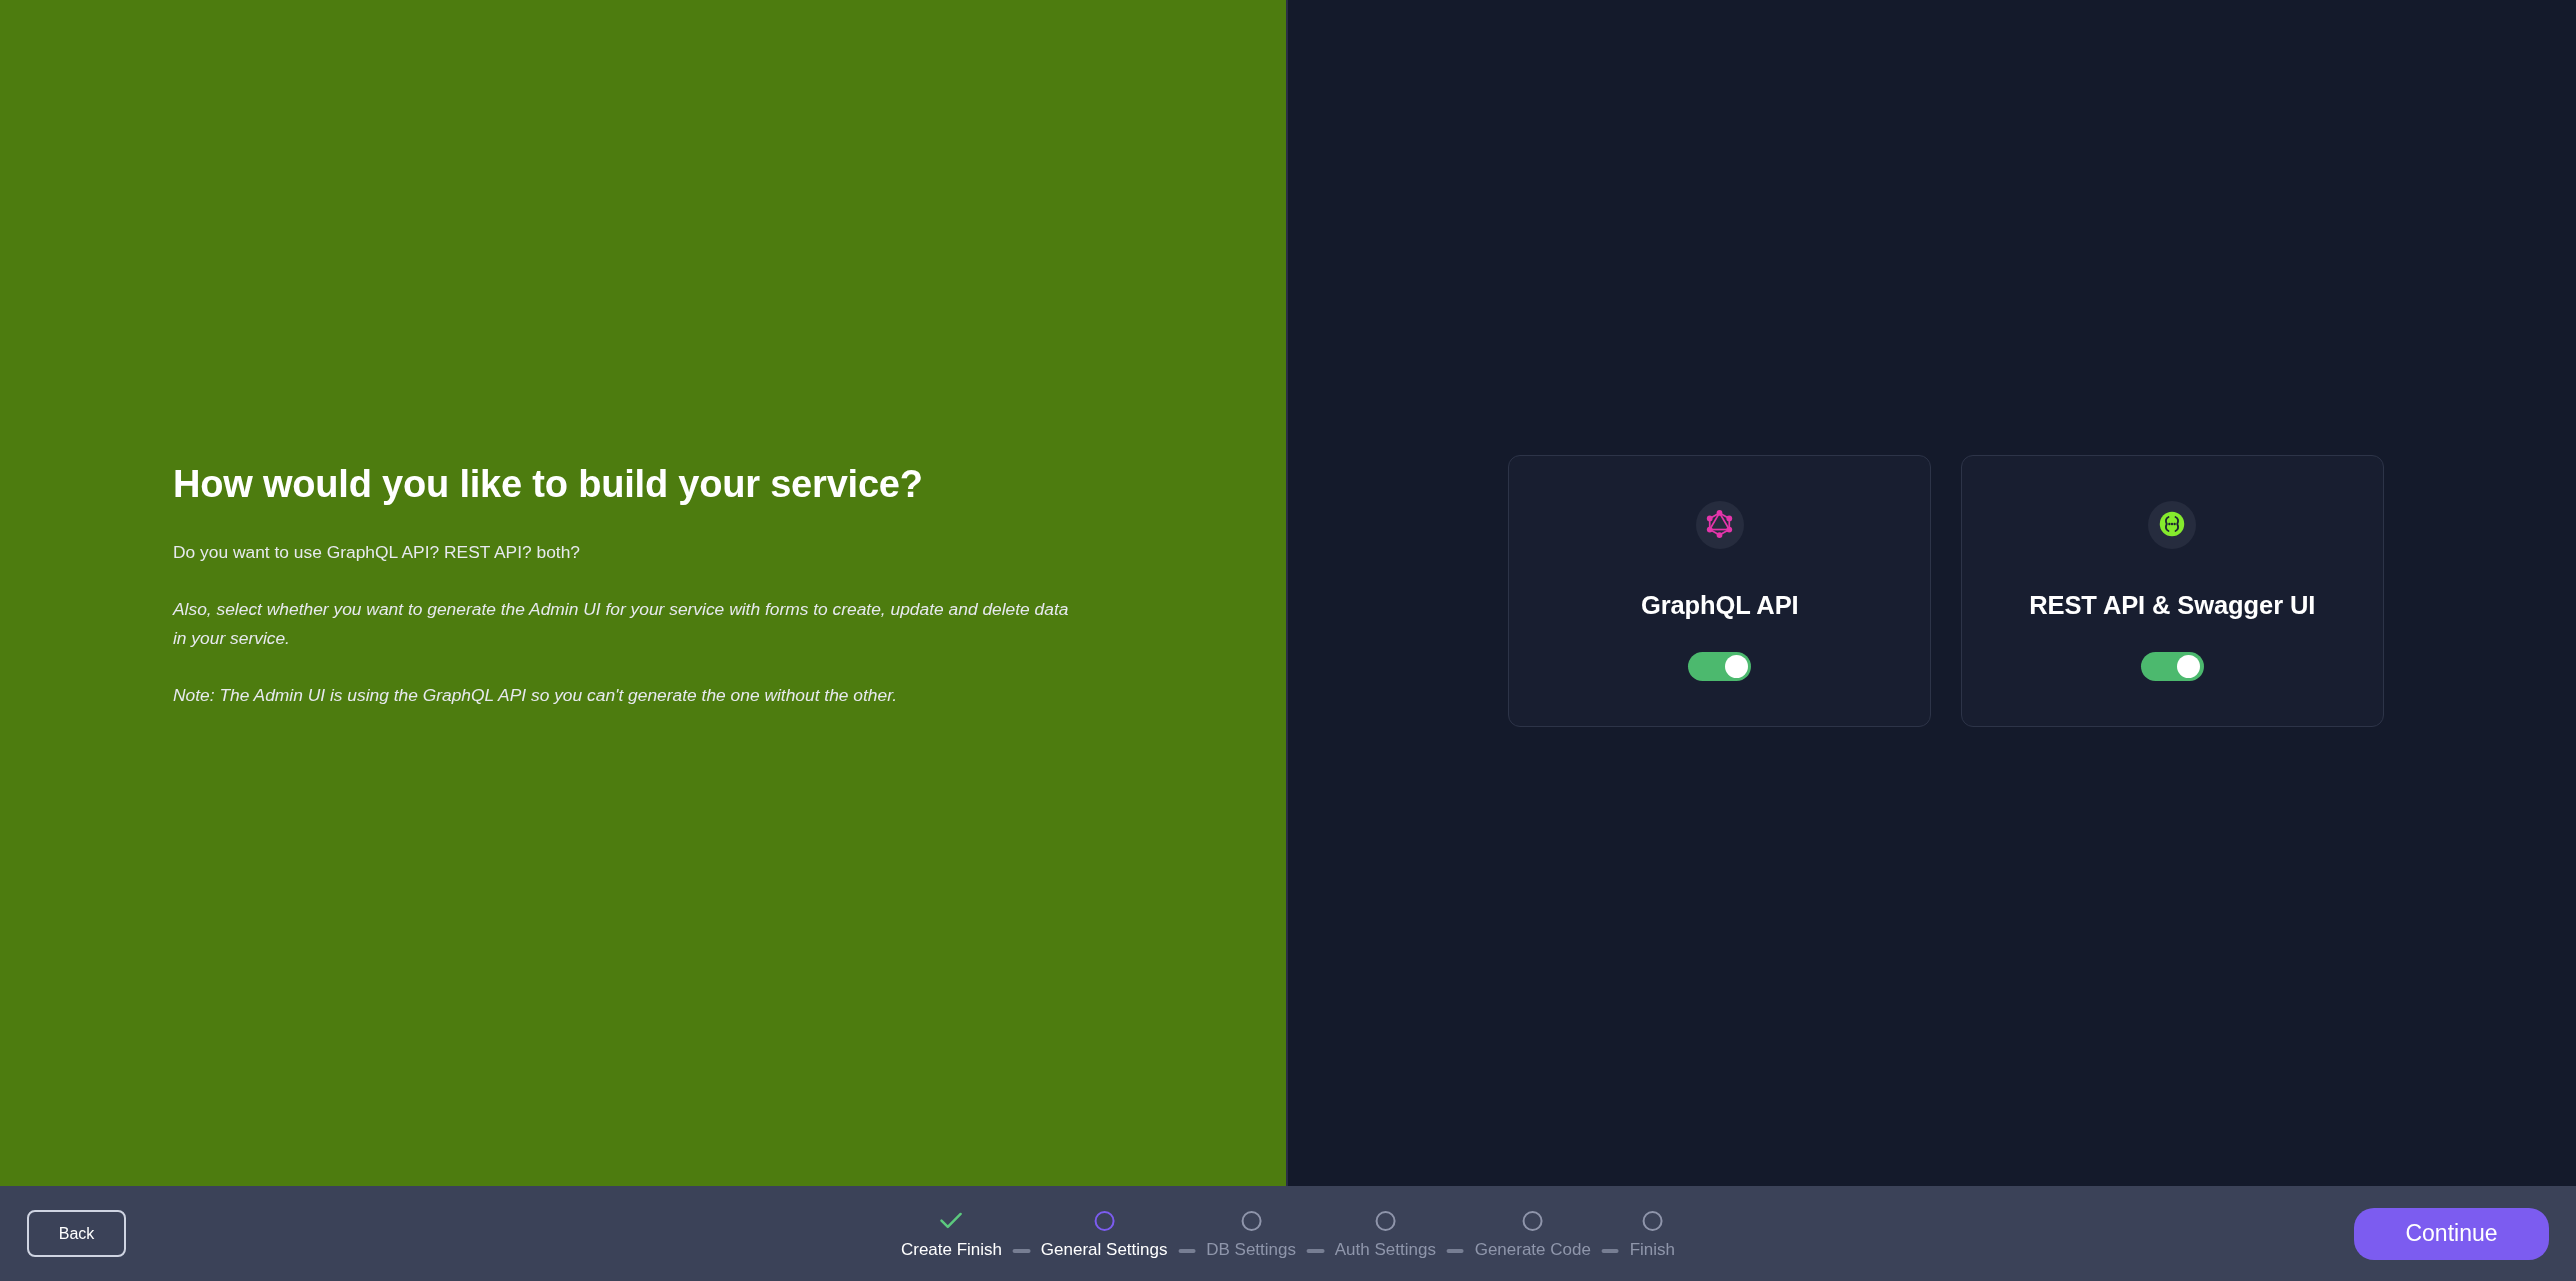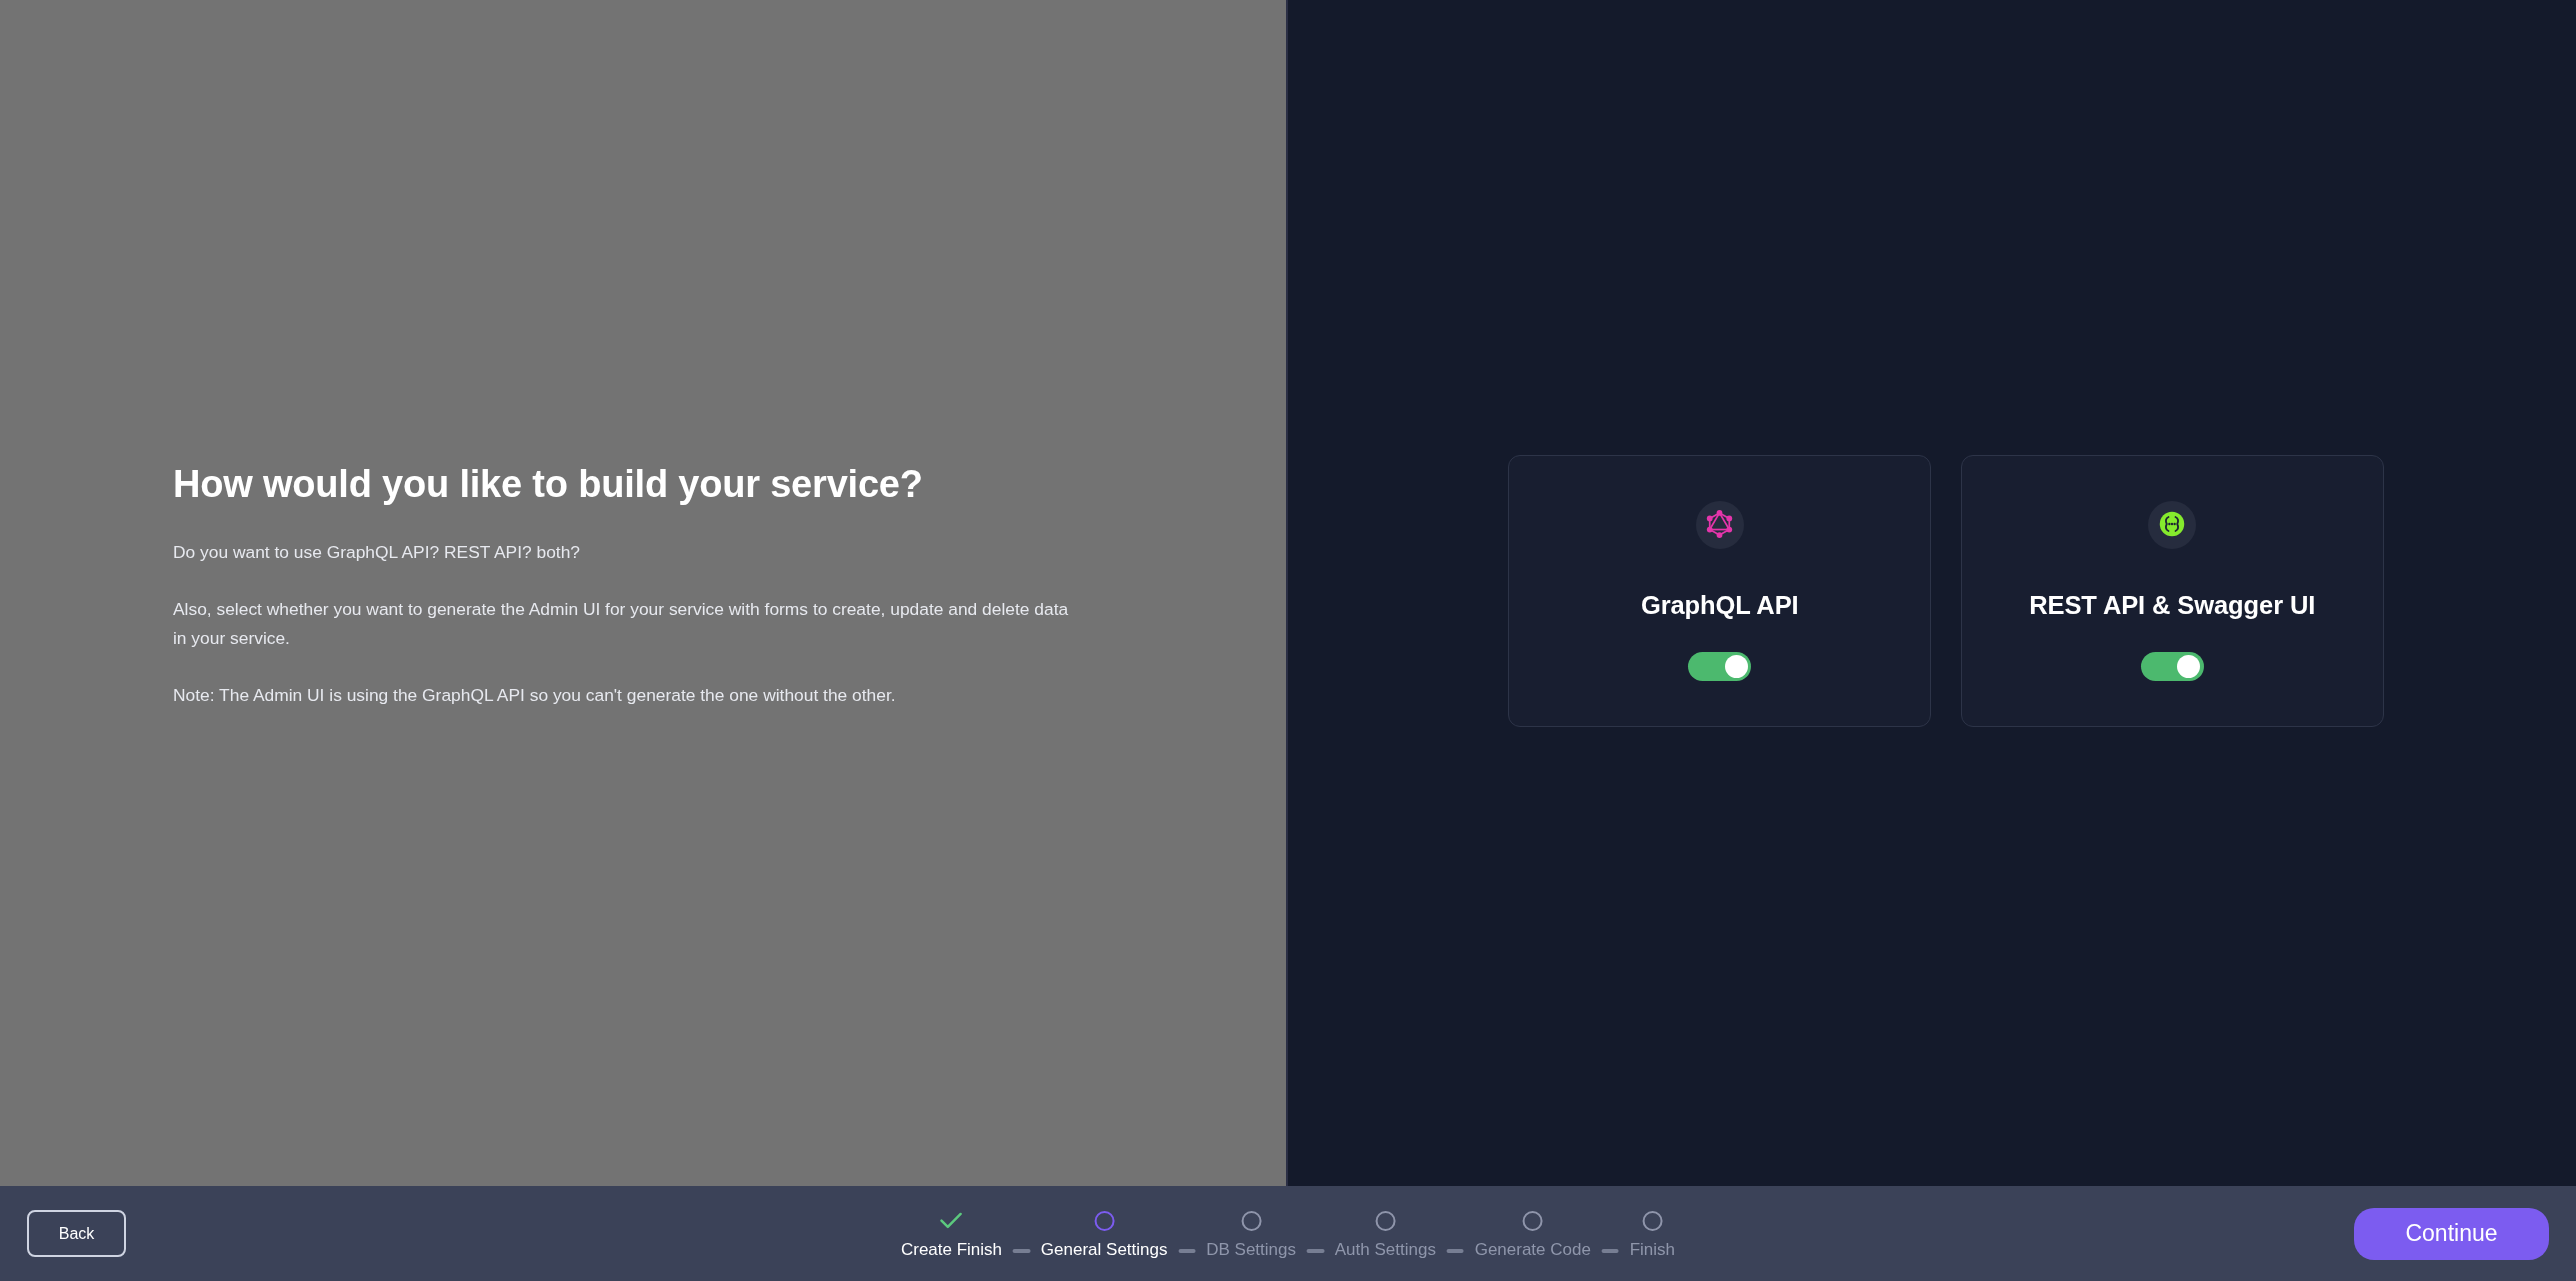--- a/index.html
+++ b/index.html
@@ -10,21 +10,21 @@
   }
 
   
   .app { position:relative; width:2576px; height:1281px; }
 
   .split {
     position:absolute; left:0; top:0; right:0; bottom:95px;
     display:flex;
   }
   .pane-left {
-    width:1288px; background:#737373;
+    width:1288px; background:#4d7c0f;
     position:relative;
     display:flex; align-items:center;
     border-right:2.7px solid #2b2f45;
   }
   .pane-right {
     flex:1; background:#141a2b;
     position:relative;
     display:flex; align-items:center; justify-content:center;
   }
 
@@ -32,21 +32,21 @@
   .copy { padding-left:173px; padding-right:81px; margin-top:-13.4px; }
   .copy h1 {
     font-size:38px; font-weight:bold; color:#ffffff;
     letter-spacing:-0.2px; line-height:1.15;
     margin-bottom:31px;
   }
   .copy p {
     font-size:17.4px; color:#e7e9ef; line-height:1.62;
     max-width:912px;
   }
-  .copy p + p { margin-top:29.5px; }
+  .copy p + p { margin-top:29.5px;font-style:italic; }
 
   
   .cards {
     display:grid;
     grid-template-columns:423px 423px;
     gap:29.5px 29.5px;
     margin-top:-4px; margin-left:22px;padding-left:6px;
   }
   .card {
     background:#181e30;

